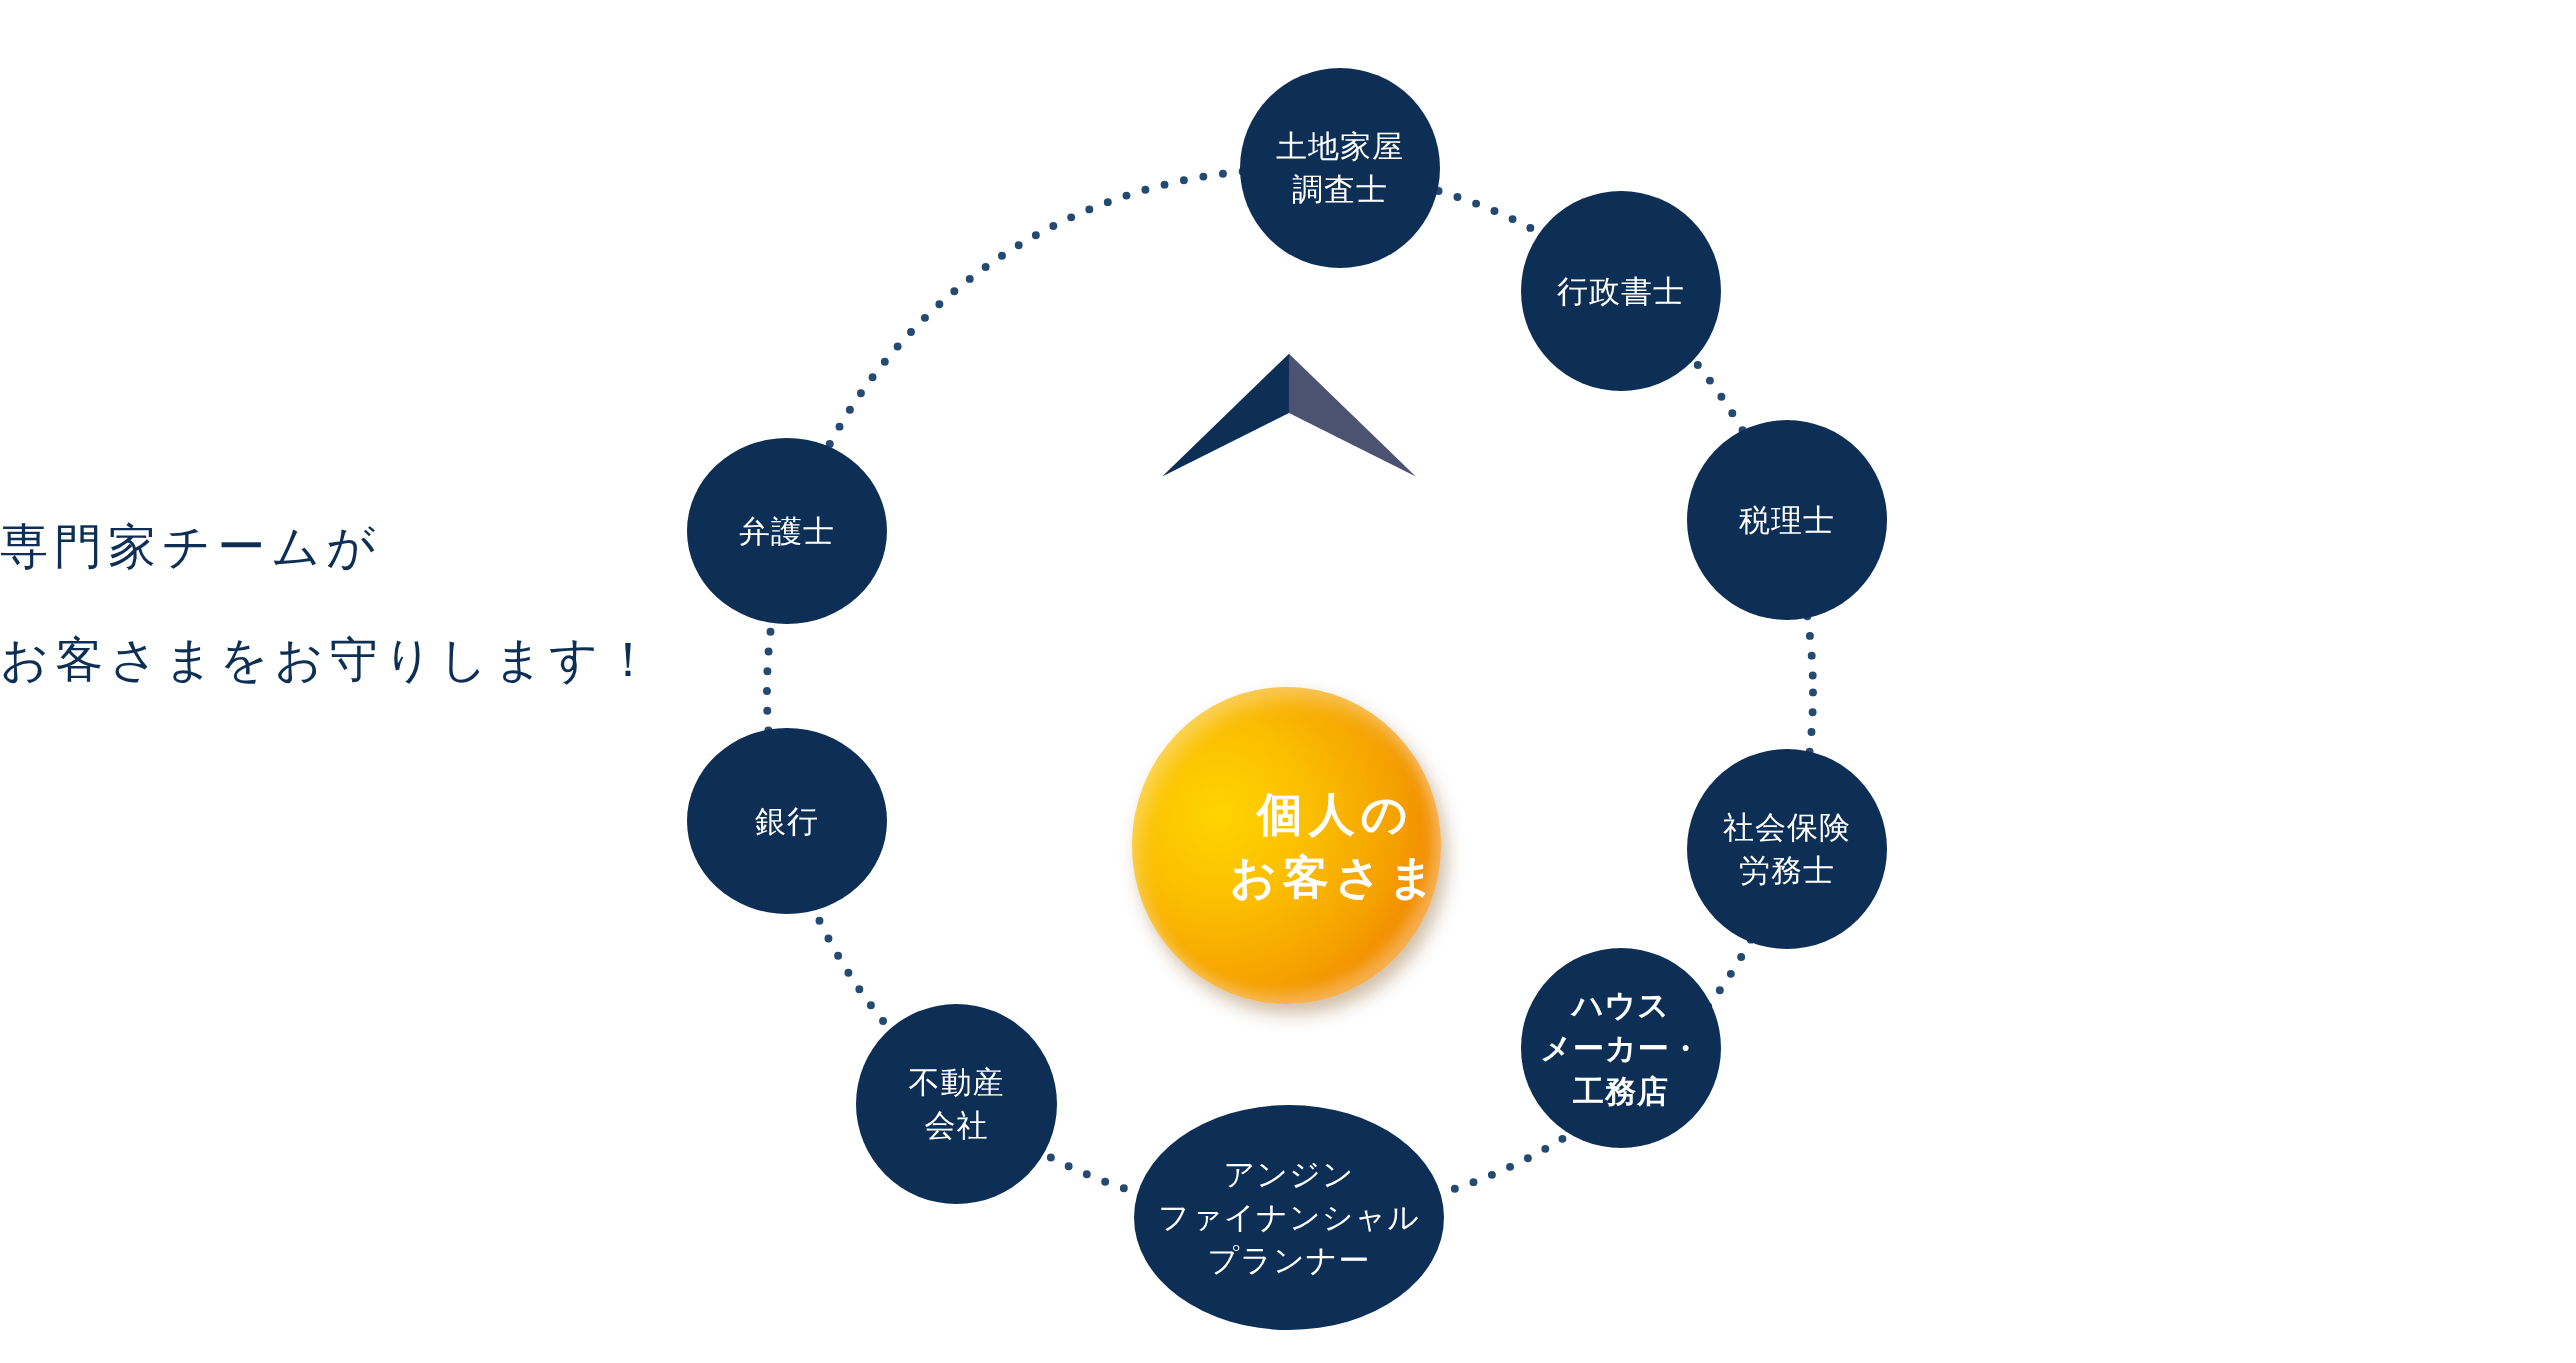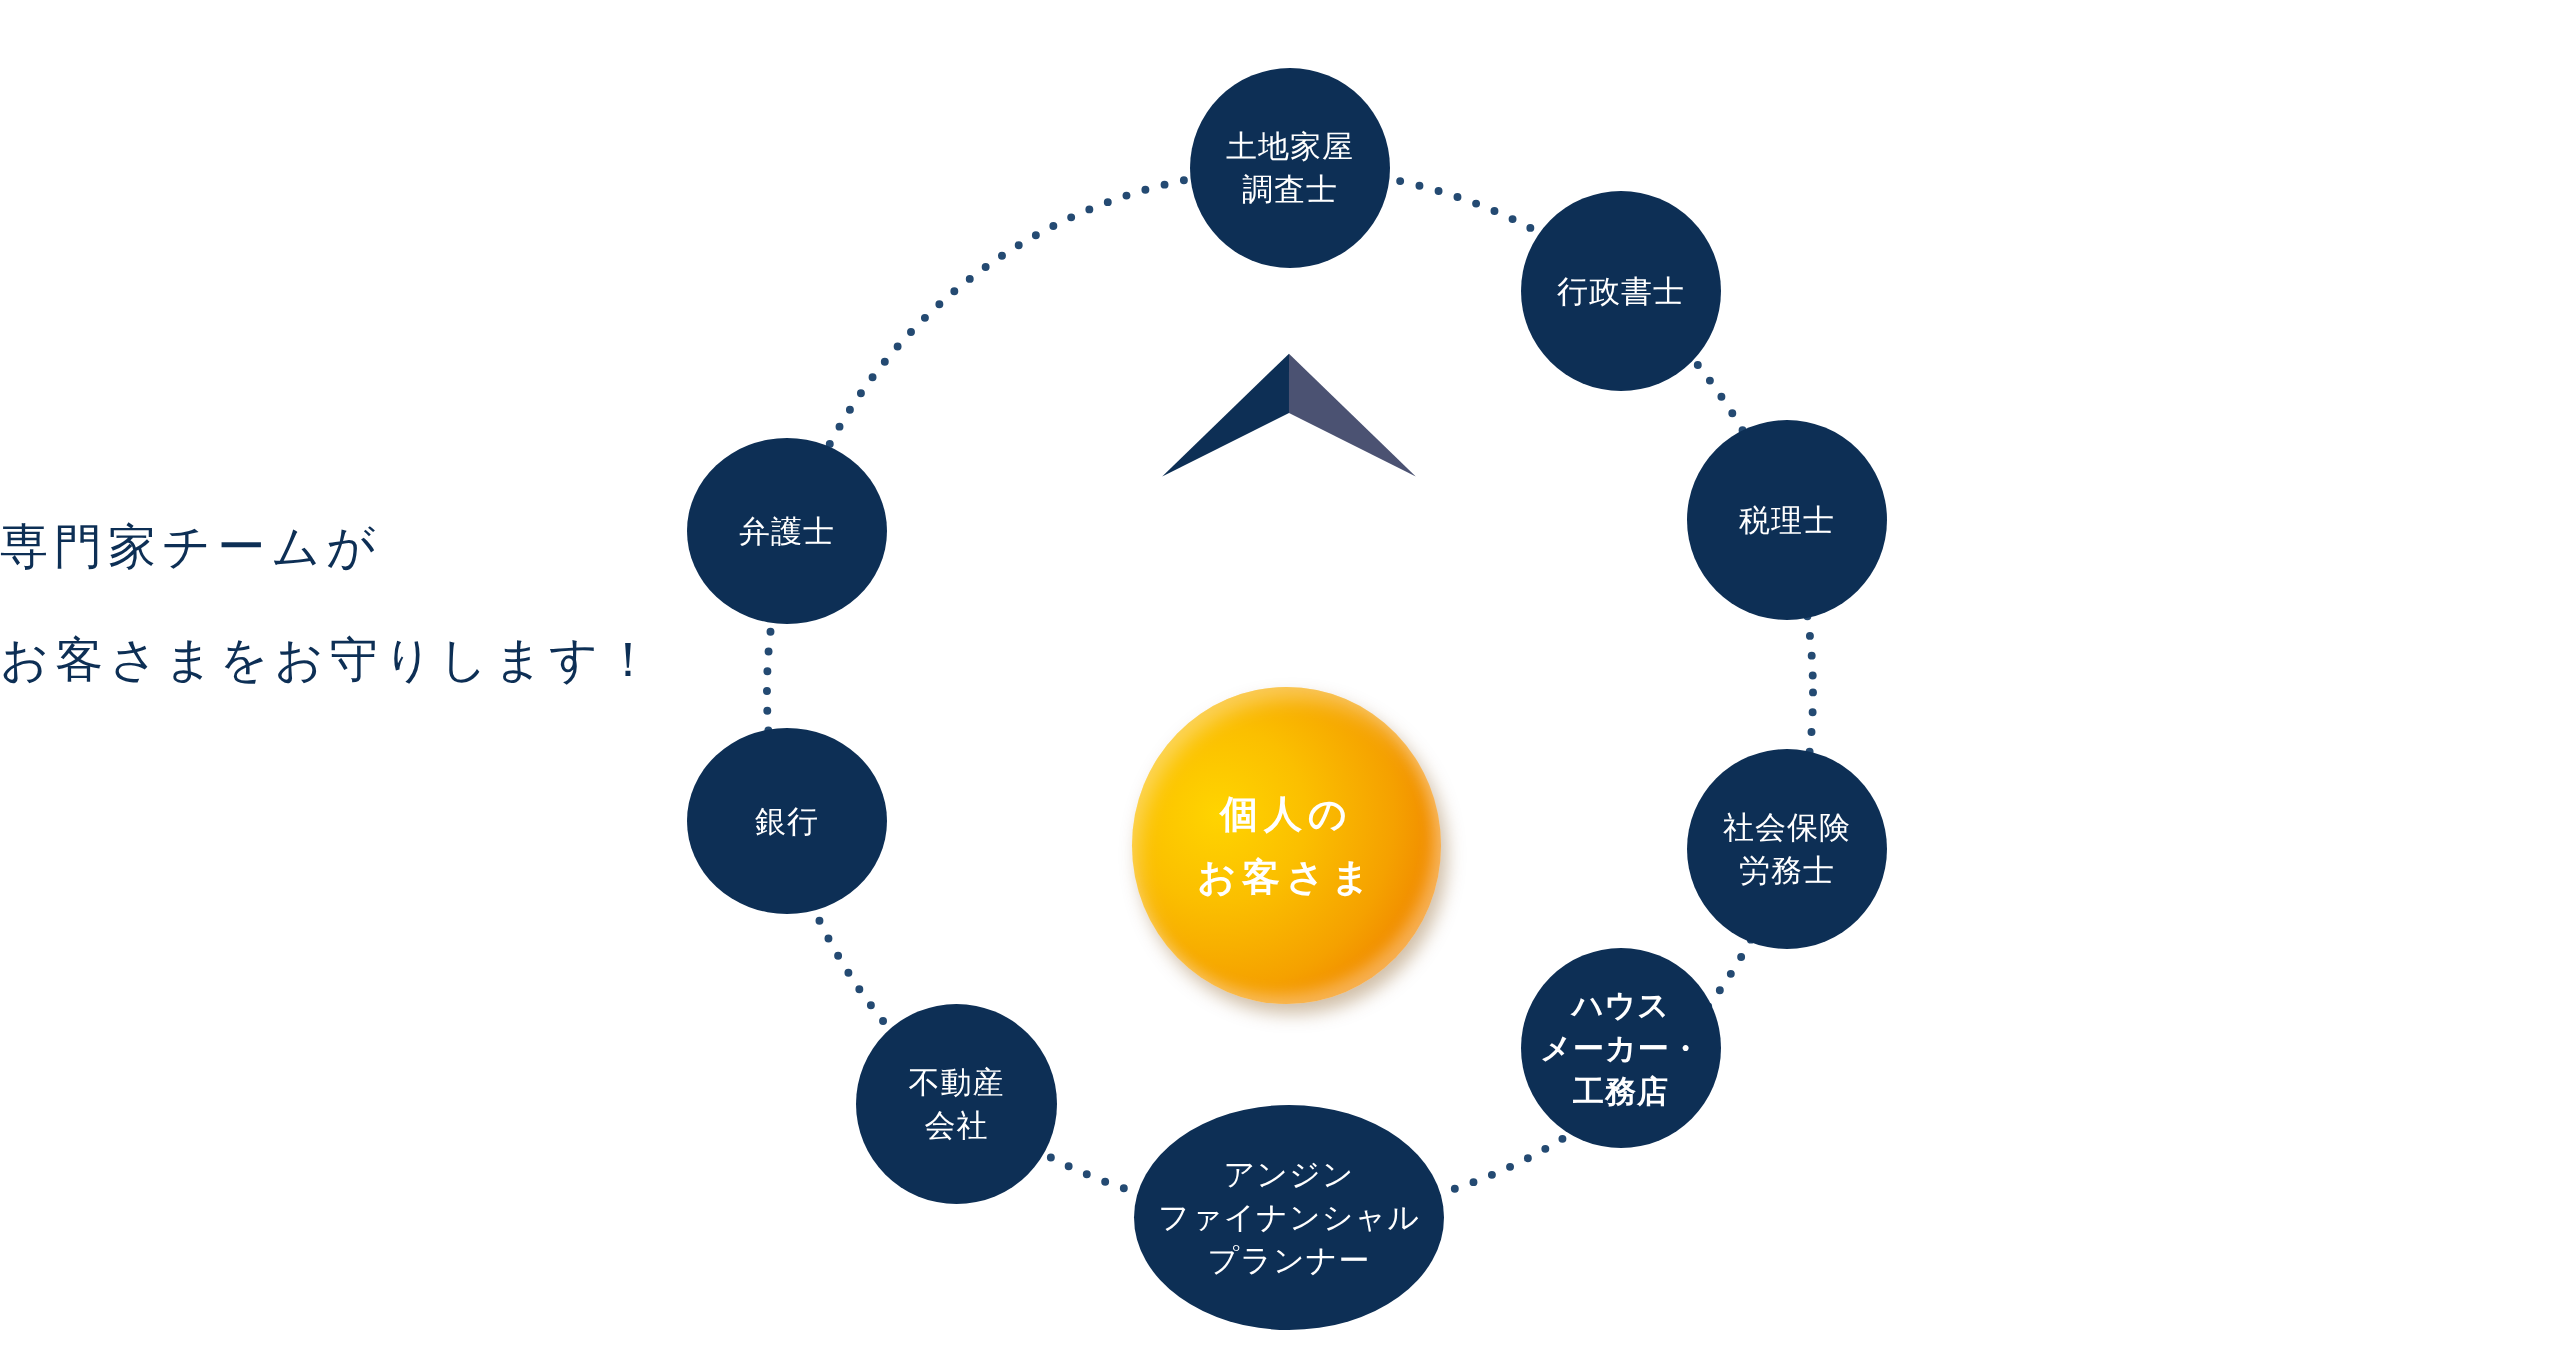--- a/index.html
+++ b/index.html
@@ -17,23 +17,23 @@
   .roof { position:absolute; left:0; top:0; width:2576px; height:1363px; pointer-events:none; }
   .headline {
     position:absolute; left:0; width:2576px; text-align:left;
     font-family:"DejaVu Serif","Liberation Serif",serif;
     color:#0d2f55; font-size:48px; letter-spacing:6px; line-height:59px;
   }
   .center {
     position:absolute; left:1132px; top:687px; width:309px; height:317px; border-radius:50%;
     background: radial-gradient(circle at 28% 40%, #ffd400 0%, #fbbf00 30%, #f5a100 60%, #ee7d00 85%, #e55c00 100%);
     box-shadow: 6px 10px 18px rgba(120,70,0,0.35), inset -8px -10px 14px rgba(255,220,170,0.45), inset 6px 12px 20px rgba(255,255,255,0.35);
-    display:flex; align-items:center; justify-content:center; text-align:center;
+    display:flex; align-items:center; justify-content:flex-end; text-align:center;
     color:#ffffff; font-family:"DejaVu Sans","Liberation Sans",sans-serif; font-weight:bold;
-    font-size:38px; line-height:63px; letter-spacing:6px;
+    font-size:46px; line-height:63px; letter-spacing:6px;
   }
   .center span { white-space:pre-line; }
 </style>
 </head>
 <body>
 
 <div class="stage">
 
   <svg class="ring" viewBox="0 0 2600 1376">
     <circle cx="1302" cy="699" r="528" fill="none" stroke="#244a72" stroke-width="8" stroke-linecap="round" stroke-dasharray="0 20"></circle>
@@ -45,21 +45,21 @@
   </svg>
 
   <div class="headline" style="top:517px;">専門家チームが</div>
   <div class="headline" style="top:630px;">お客さまをお守りします！</div>
 
   <div class="center">
     <span>個人の
 お客さま</span>
   </div>
 
-  <div class="node" style="left:1190px;top:68px;width:200px;height:200px;">
+  <div class="node" style="left:1240px;top:68px;width:200px;height:200px;">
     <span>土地家屋
 調査士</span>
   </div>
   <div class="node" style="left:1521px;top:191px;width:200px;height:200px;">
     <span>行政書士</span>
   </div>
   <div class="node" style="left:1687px;top:420px;width:200px;height:200px;">
     <span>税理士</span>
   </div>
   <div class="node" style="left:1687px;top:749px;width:200px;height:200px;">

